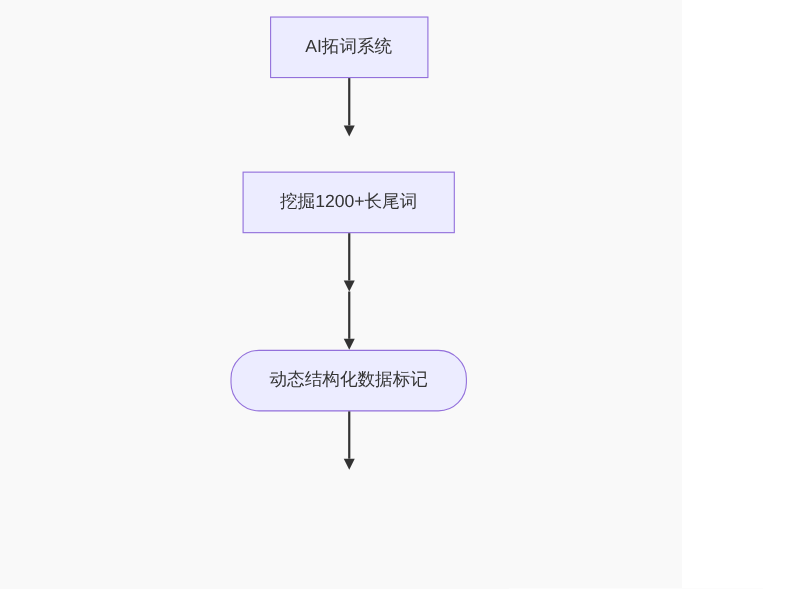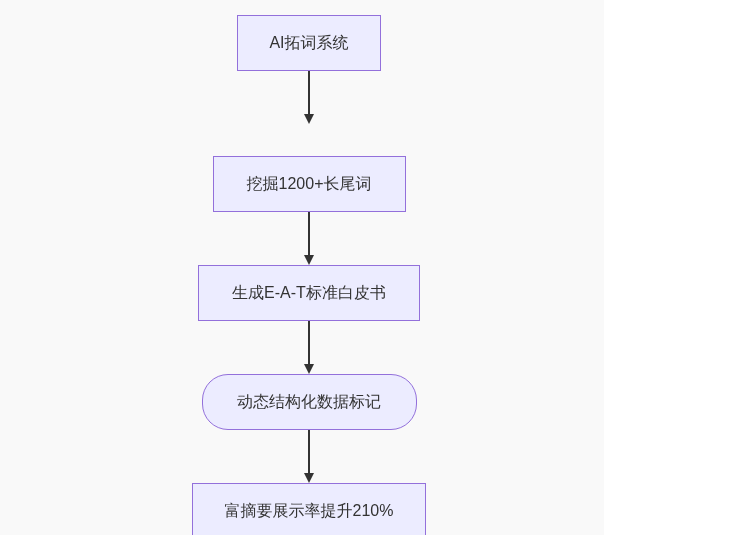--- a/index.html
+++ b/index.html
@@ -8,20 +8,21 @@
   }
   body {
     font-family: "Liberation Sans", "DejaVu Sans", sans-serif;
   }
   .canvas {
     position: relative;
     width: 604px;
     height: 535px;
     background: var(--bg, #f9f9f9);
     overflow: hidden;
+    padding-left: 16px;
   }
   .flow {
     position: absolute;
     top: 15px;
     left: 50%;
     transform: translateX(calc(-50% + 7px));
     display: flex;
     flex-direction: column;
     align-items: center;
   }
@@ -80,36 +81,30 @@
 
     <div class="node n2">
       <span>挖掘1200+长尾词</span>
     </div>
 
     <div class="arrow">
       <div class="shaft"></div>
       <div class="head"></div>
     </div>
 
-    <div class="node n3">
-      <span>生成E-A-T标准白皮书</span>
-    </div>
 
     <div class="arrow">
       <div class="shaft"></div>
       <div class="head"></div>
     </div>
 
     <div class="node n4">
       <span>动态结构化数据标记</span>
     </div>
 
     <div class="arrow">
       <div class="shaft"></div>
       <div class="head"></div>
     </div>
 
-    <div class="node n5">
-      <span>富摘要展示率提升210%</span>
-    </div>
 
   </div>
 </div>
 
 </body></html>

